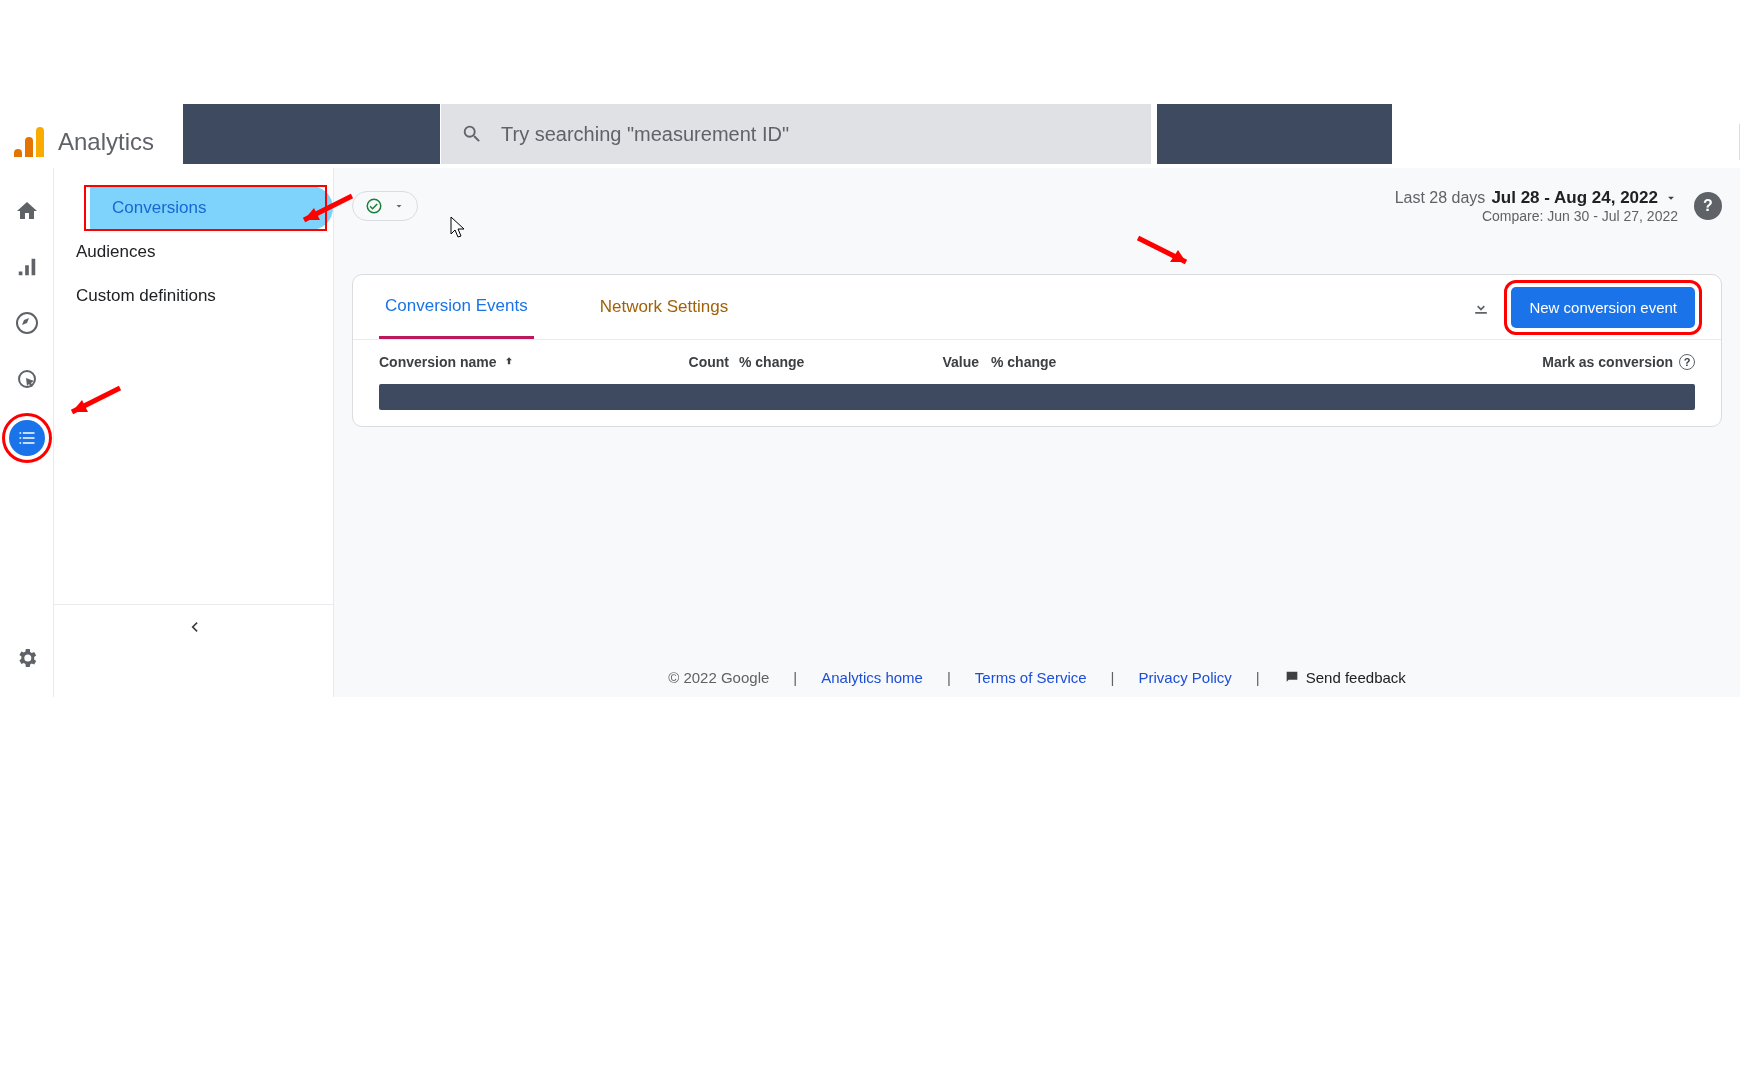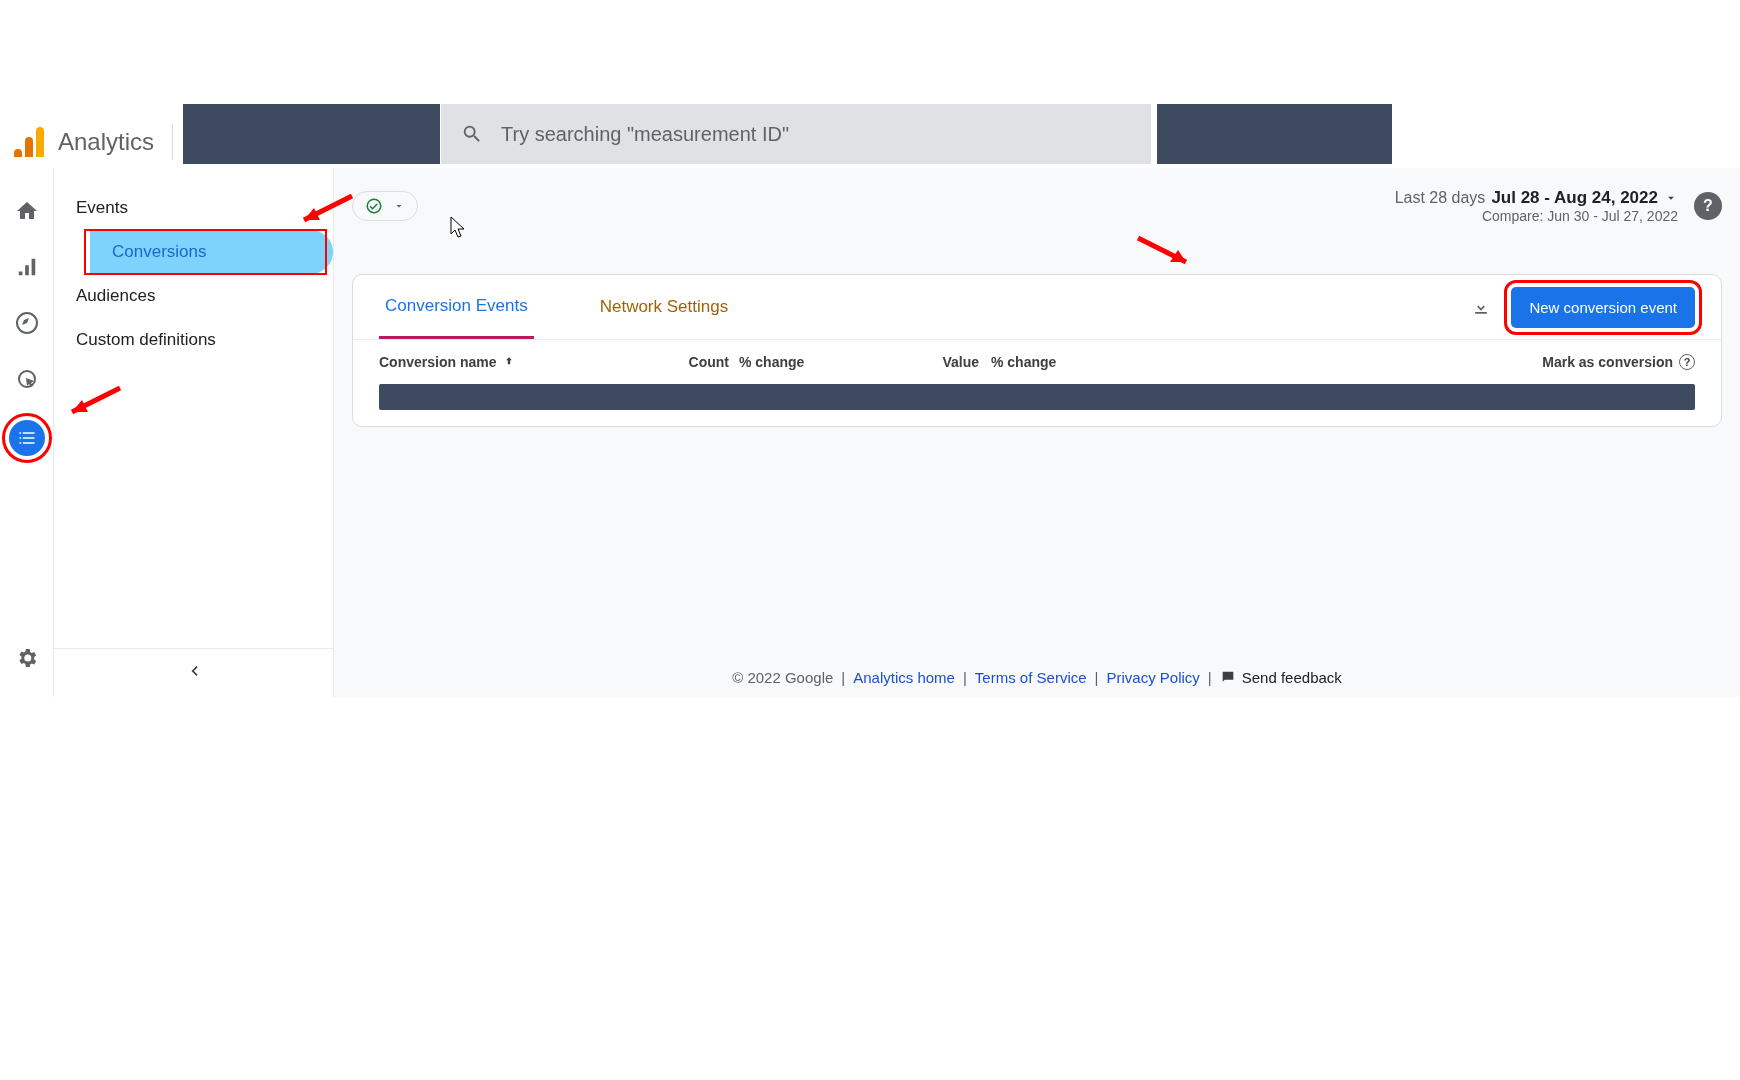--- a/index.html
+++ b/index.html
@@ -1,21 +1,21 @@
 <!DOCTYPE html>
 <html><head>
 <meta charset="utf-8">
 <style>
   * { box-sizing: border-box; margin: 0; padding: 0; font-family: 'Segoe UI', Arial, sans-serif; }
   body { background: #fff; width: 1740px; height: 1080px; position: relative; overflow: hidden; }
 
   
   .header {
     position: absolute; top: 104px; left: 0; right: 0; height: 75px;
-    display: flex; align-items: center;
+    display: flex; align-items: center; justify-content: space-between;
   }
   .logo-wrap { display: flex; align-items: center; padding-left: 14px; }
   .logo-icon { width: 30px; height: 30px; position: relative; margin-right: 14px; }
   .logo-icon .bar { position:absolute; bottom:0; border-radius:4px 4px 0 0; }
   .logo-icon .b1 { left:0;  width:8px; height:8px;  background:#e37400;}
   .logo-icon .b2 { left:11px;width:8px; height:20px; background:#e37400;}
   .logo-icon .b3 { left:22px;width:8px; height:30px; background:#f9ab00;}
   .product-name { font-size: 24px; color:#5f6368; font-weight:400; }
   .header-sep { width:1px; height:36px; background:#dadce0; margin-left:18px; }
   .header-block1 { position:absolute; top:0; left:183px; width:257px; height:60px; background:#3e4a5f; }
@@ -68,21 +68,21 @@
   .col.count { flex:0 0 60px; text-align:right; margin-left:0;}
   .col.pc1 { flex:0 0 150px; margin-left:10px;}
   .col.value { flex:0 0 70px; text-align:right; margin-left:20px;}
   .col.pc2 { flex:0 0 130px; margin-left:12px;}
   .col.mark { margin-left:auto; display:flex; align-items:center; gap:6px;}
   .qmark { width:16px; height:16px; border:1.5px solid #5f6368; border-radius:50%; font-size:11px; display:flex; align-items:center; justify-content:center; }
 
   .datarow { margin:4px 26px 16px; height:26px; background:#3e4a5f; border-radius:2px; }
 
   
-  .footer { position:absolute; bottom:0; left:0; right:0; height:40px; display:flex; align-items:center; justify-content:center; font-size:15px; color:#5f6368; gap:8px;}
+  .footer { position:absolute; bottom:0; left:0; right:0; height:40px; display:flex; align-items:center; justify-content:center; font-size:15px; color:#5f6368; gap:24px;}
   .footer a { color:#1d4ed8; cursor:pointer; }
   .feedback { display:flex; align-items:center; gap:6px; color:#202124; cursor:pointer; }
 
   
   .arrow { position:absolute; z-index:5; }
   .arrow svg line { stroke:#f00; stroke-width:5; }
   .arrow svg polygon { fill:#f00; }
 
   .cursor-ptr { position:absolute; z-index:4; }
 
@@ -141,21 +141,20 @@
         </svg>
     </div>
     <div class="rail-item rail-gear">
       <svg width="24" height="24" viewBox="0 0 24 24">
           <path d="M19.14 12.94a7.14 7.14 0 000-1.88l2.03-1.58-2-3.46-2.39.96a7.03 7.03 0 00-1.63-.94L14.8 3h-4l-.35 2.54c-.58.23-1.12.55-1.63.94l-2.39-.96-2 3.46 2.03 1.58a7.14 7.14 0 000 1.88L4.43 14.5l2 3.46 2.39-.96c.5.39 1.05.71 1.63.94L10.8 21h4l.35-2.54c.58-.23 1.12-.55 1.63-.94l2.39.96 2-3.46-2.03-1.58zM12.8 15.5a3.5 3.5 0 110-7 3.5 3.5 0 010 7z"></path>
         </svg>
     </div>
   </div>
 
   <div class="nav2">
-    <div class="nav2-item">Events</div>
     <div class="nav2-item selected boxed">Conversions</div>
     <div class="nav2-item">Audiences</div>
     <div class="nav2-item">Custom definitions</div>
     <div class="nav2-collapse">
       <svg width="20" height="20" viewBox="0 0 24 24">
           <path fill="#3c4043" d="M15 6l-6 6 6 6 1.4-1.4L11.8 12l4.6-4.6z"></path>
         </svg>
     </div>
   </div>
 

